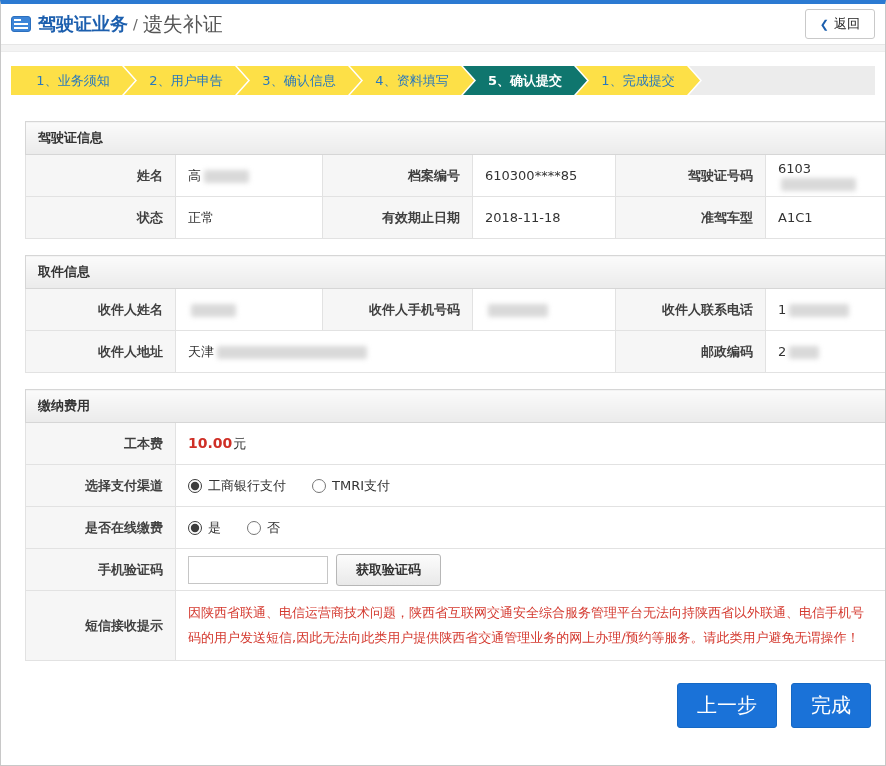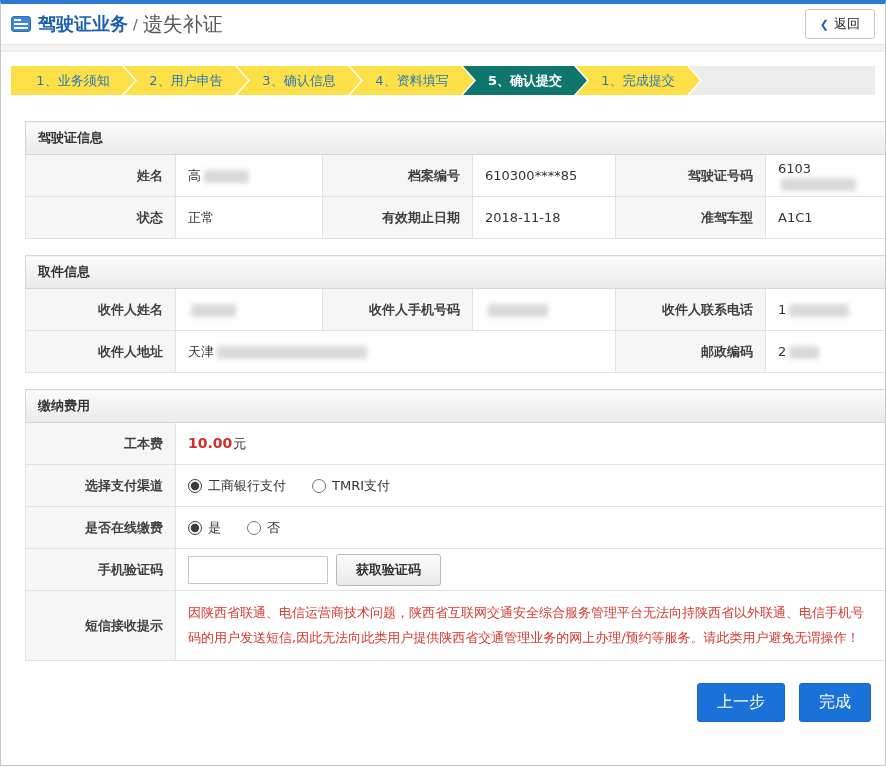--- a/index.html
+++ b/index.html
@@ -44,21 +44,21 @@
   .radio-opt { display:inline-flex; align-items:center; gap:6px; cursor:pointer; }
   .radio-opt input { width:14px; height:14px; margin:0; accent-color:#3c3c3c; }
   .code-row { display:flex; align-items:center; }
   .code-input { width:140px; height:28px; border:1px solid #c6c6c6; padding:0 6px; font-size:13px; font-family:inherit; }
   .get-code-btn { margin-left:8px; padding:6px 19px; background:linear-gradient(#fcfcfc,#e9e9e9); border:1px solid #b7b7b7; border-radius:3px; font-weight:bold; color:#333; font-size:13px; cursor:pointer; font-family:inherit; }
   .warn { color:#d4392f; line-height:1.9; padding:10px 0; display:block; }
   td.tall { height:auto; padding:8px 12px; }
 
   
   .footer { display:flex; justify-content:flex-end; gap:14px; margin:22px 14px 0; }
-  .btn-primary { background:#1a72d8; color:#fff; border:1px solid #1568c4; border-radius:3px; padding:8px 19px; font-size:16px; cursor:pointer; font-family:inherit; }
+  .btn-primary { background:#1a72d8; color:#fff; border:1px solid #1568c4; border-radius:3px; padding:8px 19px; font-size:20px; cursor:pointer; font-family:inherit; }
 </style>
 </head>
 <body>
 
 <div class="page">
 
   <div class="header">
     <div class="header-left">
       <span class="doc-icon">
         <svg width="20" height="16" viewBox="0 0 20 16">

